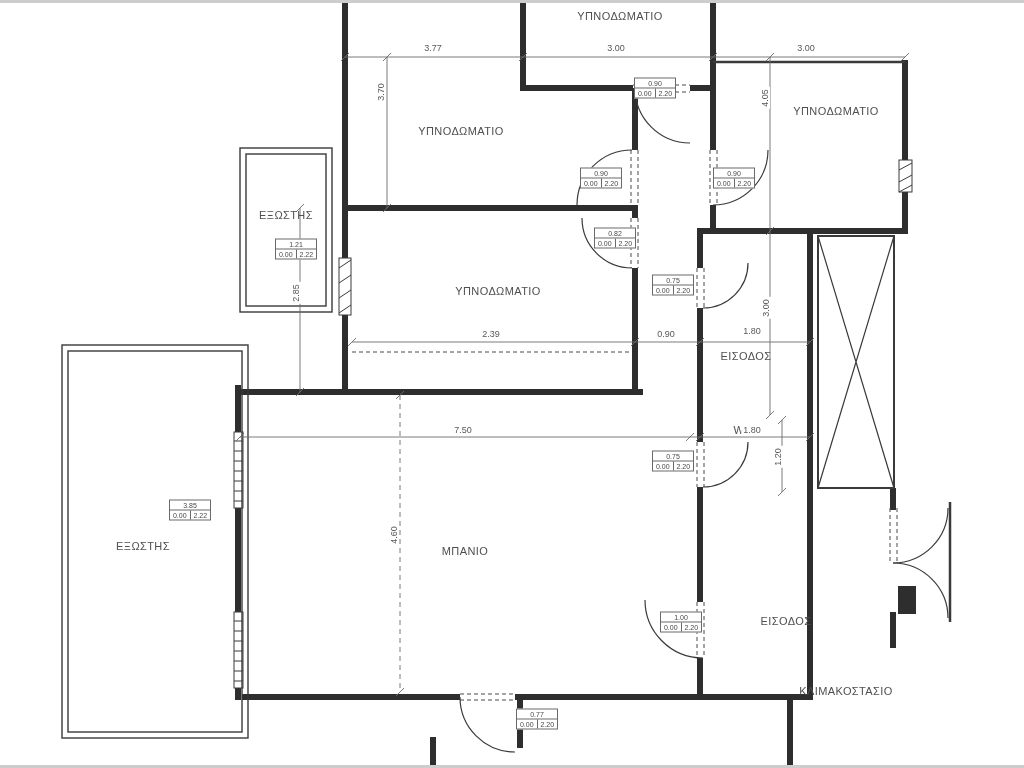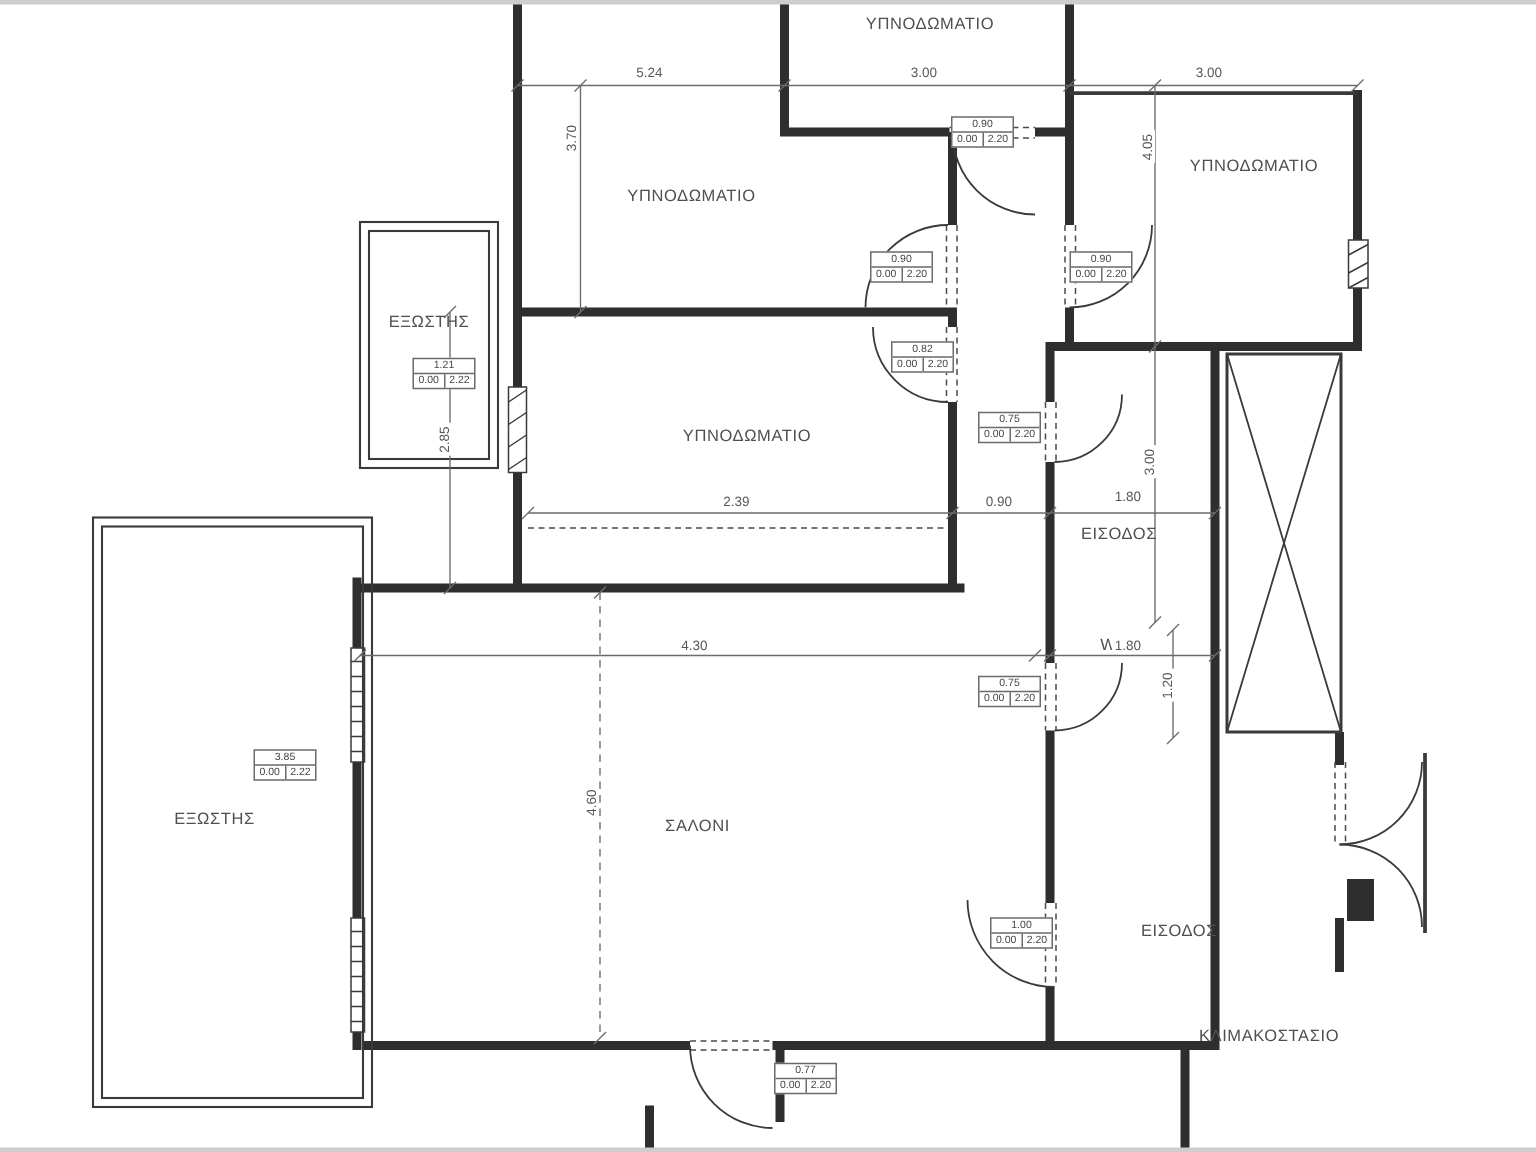--- a/index.html
+++ b/index.html
@@ -114,35 +114,35 @@
   </svg>
 
   <div class="lbl room" style="left:620px;top:16px">ΥΠΝΟΔΩΜΑΤΙΟ</div>
   <div class="lbl room" style="left:461px;top:131px">ΥΠΝΟΔΩΜΑΤΙΟ</div>
   <div class="lbl room" style="left:836px;top:111px">ΥΠΝΟΔΩΜΑΤΙΟ</div>
   <div class="lbl room" style="left:286px;top:215px">ΕΞΩΣΤΗΣ</div>
   <div class="lbl room" style="left:498px;top:291px">ΥΠΝΟΔΩΜΑΤΙΟ</div>
   <div class="lbl room" style="left:746px;top:356px">ΕΙΣΟΔΟΣ</div>
   <div class="lbl room" style="left:743px;top:430px">WC</div>
   <div class="lbl room" style="left:143px;top:546px">ΕΞΩΣΤΗΣ</div>
-  <div class="lbl room" style="left:465px;top:551px">ΣΑΛΟΝΙ</div>
+  <div class="lbl room" style="left:465px;top:551px">ΜΠΑΝΙΟ</div>
   <div class="lbl room" style="left:786px;top:621px">ΕΙΣΟΔΟΣ</div>
   <div class="lbl room" style="left:846px;top:691px">ΚΛΙΜΑΚΟΣΤΑΣΙΟ</div>
 
-  <div class="lbl dim" style="left:433px;top:48px">5.24</div>
+  <div class="lbl dim" style="left:433px;top:48px">3.77</div>
   <div class="lbl dim" style="left:616px;top:48px">3.00</div>
   <div class="lbl dim" style="left:806px;top:48px">3.00</div>
   <div class="lbl dim vert" style="left:381px;top:92px">3.70</div>
   <div class="lbl dim vert" style="left:765px;top:98px">4.05</div>
   <div class="lbl dim vert" style="left:296px;top:293px">2.85</div>
   <div class="lbl dim" style="left:491px;top:334px">2.39</div>
   <div class="lbl dim" style="left:666px;top:334px">0.90</div>
   <div class="lbl dim" style="left:752px;top:331px">1.80</div>
   <div class="lbl dim vert" style="left:766px;top:308px">3.00</div>
-  <div class="lbl dim" style="left:463px;top:430px">4.30</div>
+  <div class="lbl dim" style="left:463px;top:430px">7.50</div>
   <div class="lbl dim" style="left:752px;top:430px">1.80</div>
   <div class="lbl dim vert" style="left:778px;top:457px">1.20</div>
   <div class="lbl dim vert" style="left:394px;top:535px">4.60</div>
 
   <div class="tag" style="left:655px;top:88px">
     <div class="tag-top">0.90</div>
     <div class="tag-bot">
         <span>0.00</span>
         <span>2.20</span>
       </div>

